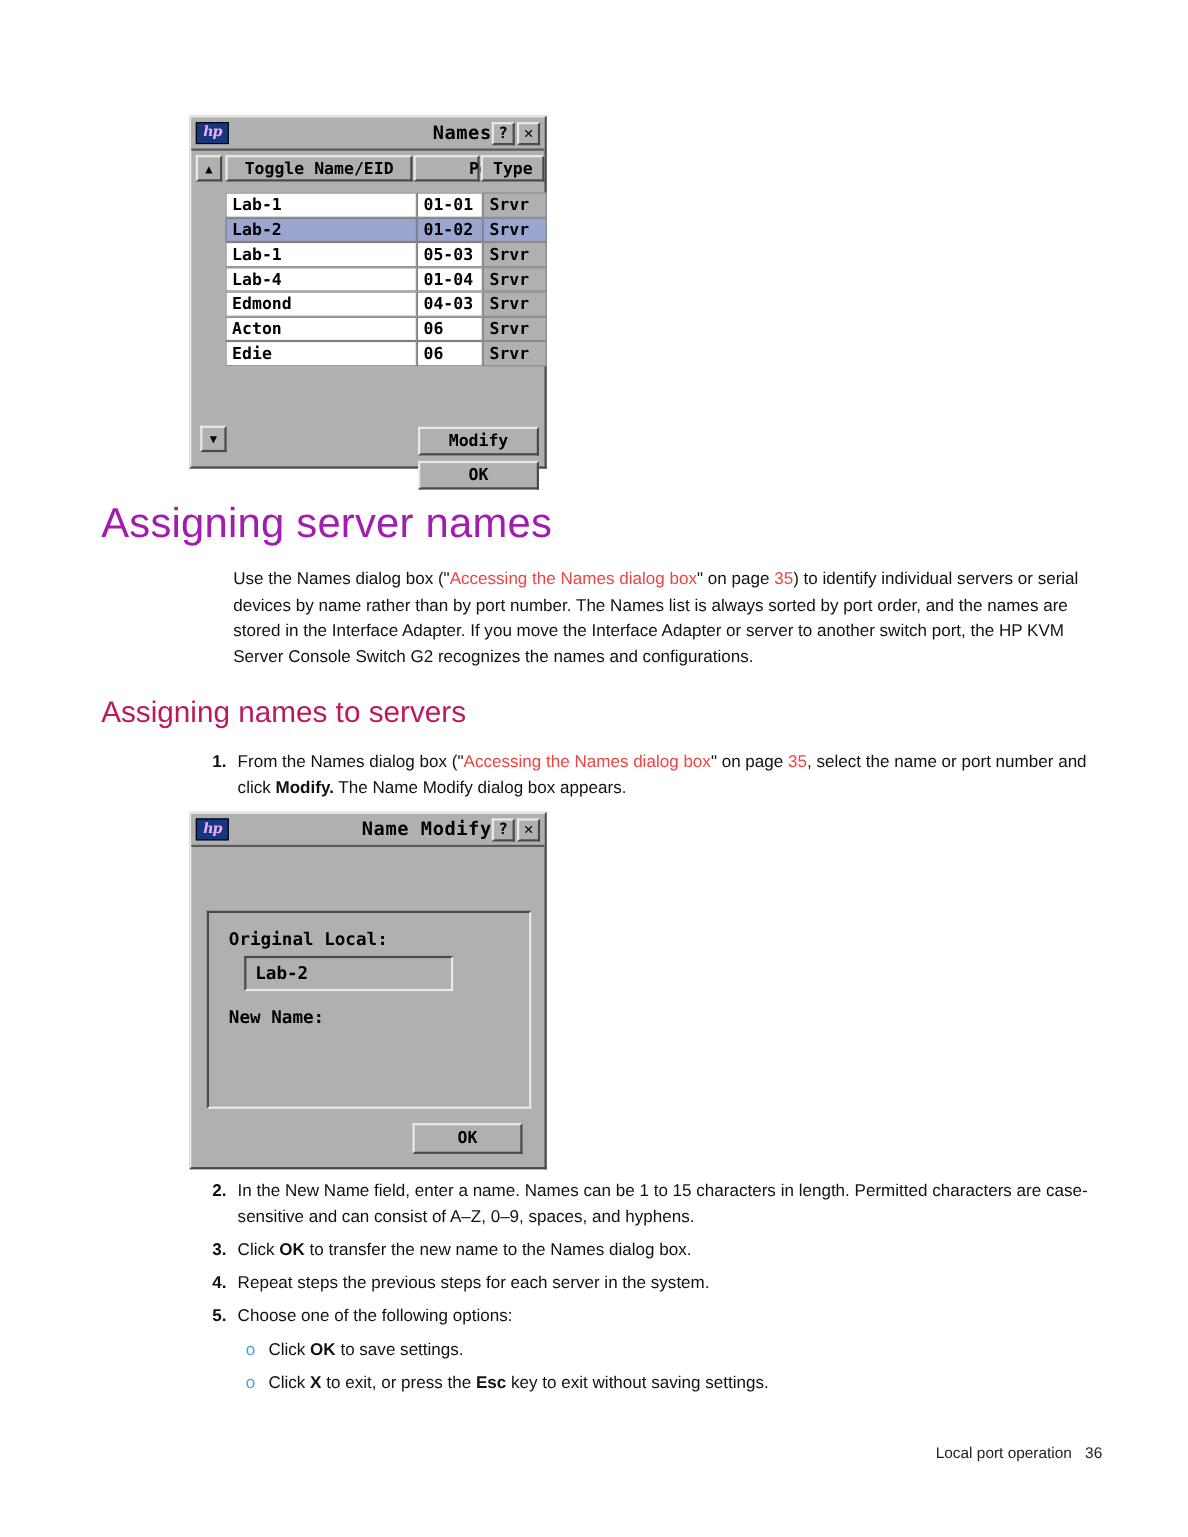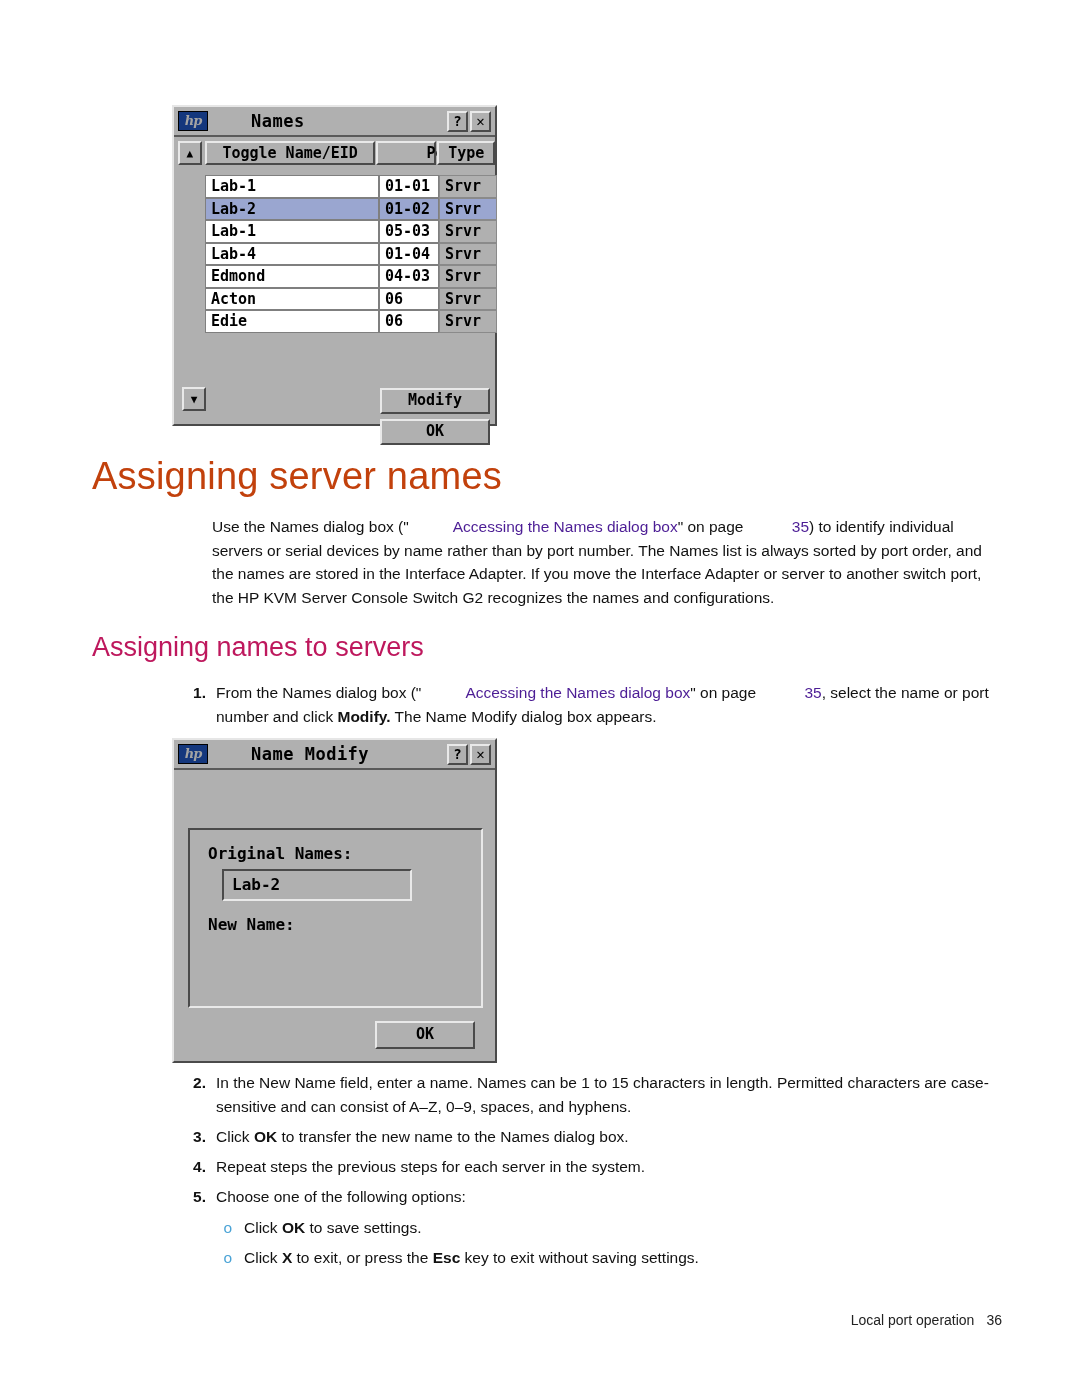--- a/index.html
+++ b/index.html
@@ -42,38 +42,37 @@
     align-items: center;
     position: relative;
     border-bottom: 2px solid #5a5a5a;
   }
   .hp-logo {
     width: 30px;
     height: 20px;
     margin-left: 4px;
     background: #14377d;
     border: 1px solid #000;
-    color: #a3a3a3;
+    color: #f0abfc;
     font-family: "DejaVu Serif", serif;
     font-style: italic;
     font-weight: bold;
     font-size: 13px;
     line-height: 18px;
     text-align: center;
     letter-spacing: -1px;
     box-sizing: border-box;
   }
   .dlg-title-text {
     flex: 1;
-    text-align: left;
+    text-align: right;
     font-size: 17px;
     font-weight: bold;
     letter-spacing: 0.5px;
     color: #000;
-    margin-left: 43px;
   }
   .title-btns {
     display: flex;
     gap: 2px;
     margin-right: 4px;
   }
   .tbtn {
     width: 21px;
     height: 21px;
     background: #b0b0b0;
@@ -272,42 +271,42 @@
   }
 
   
   h1.title {
     position: absolute;
     left: 92px;
     top: 455px;
     margin: 0;
     font-size: 38px;
     font-weight: normal;
-    color: #c2410c;
+    color: #a21caf;
     letter-spacing: 0.2px;
   }
   h2.subtitle {
     position: absolute;
     left: 92px;
     top: 632px;
     margin: 0;
     font-size: 27px;
     font-weight: normal;
     color: #be185d;
   }
   .para {
     position: absolute;
     left: 212px;
     width: 790px;
     font-size: 15.5px;
     line-height: 23.5px;
     color: #111;
   }
   #intro-para { top: 515px; }
-  .link { color: #4c1d95; margin-left: 44px; }
+  .link { color: #ef4444; }
   .bold { font-weight: bold; }
 
   .num-item {
     position: absolute;
     width: 820px;
     font-size: 15.5px;
     line-height: 23.5px;
     color: #111;
   }
   .num-item .num {
@@ -438,21 +437,21 @@
     <div class="dlg-title">
       <div class="hp-logo">hp</div>
       <div class="dlg-title-text">Name Modify</div>
       <div class="title-btns">
         <div class="tbtn">?</div>
         <div class="tbtn">✕</div>
       </div>
     </div>
     <div class="modify-body">
       <div class="inner-panel">
-        <div class="field-label">Original Names:</div>
+        <div class="field-label">Original Local:</div>
         <div class="field-box">Lab-2</div>
         <div class="field-label">New Name:</div>
       </div>
       <div class="btn3d" id="btn-ok-modify">OK</div>
     </div>
   </div>
 
   <div class="num-item" id="step2">
     <span class="num">2.</span>
     <span class="txt">In the New Name field, enter a name. Names can be 1 to 15 characters in length. Permitted characters are case-sensitive and can consist of A–Z, 0–9, spaces, and hyphens.</span>

